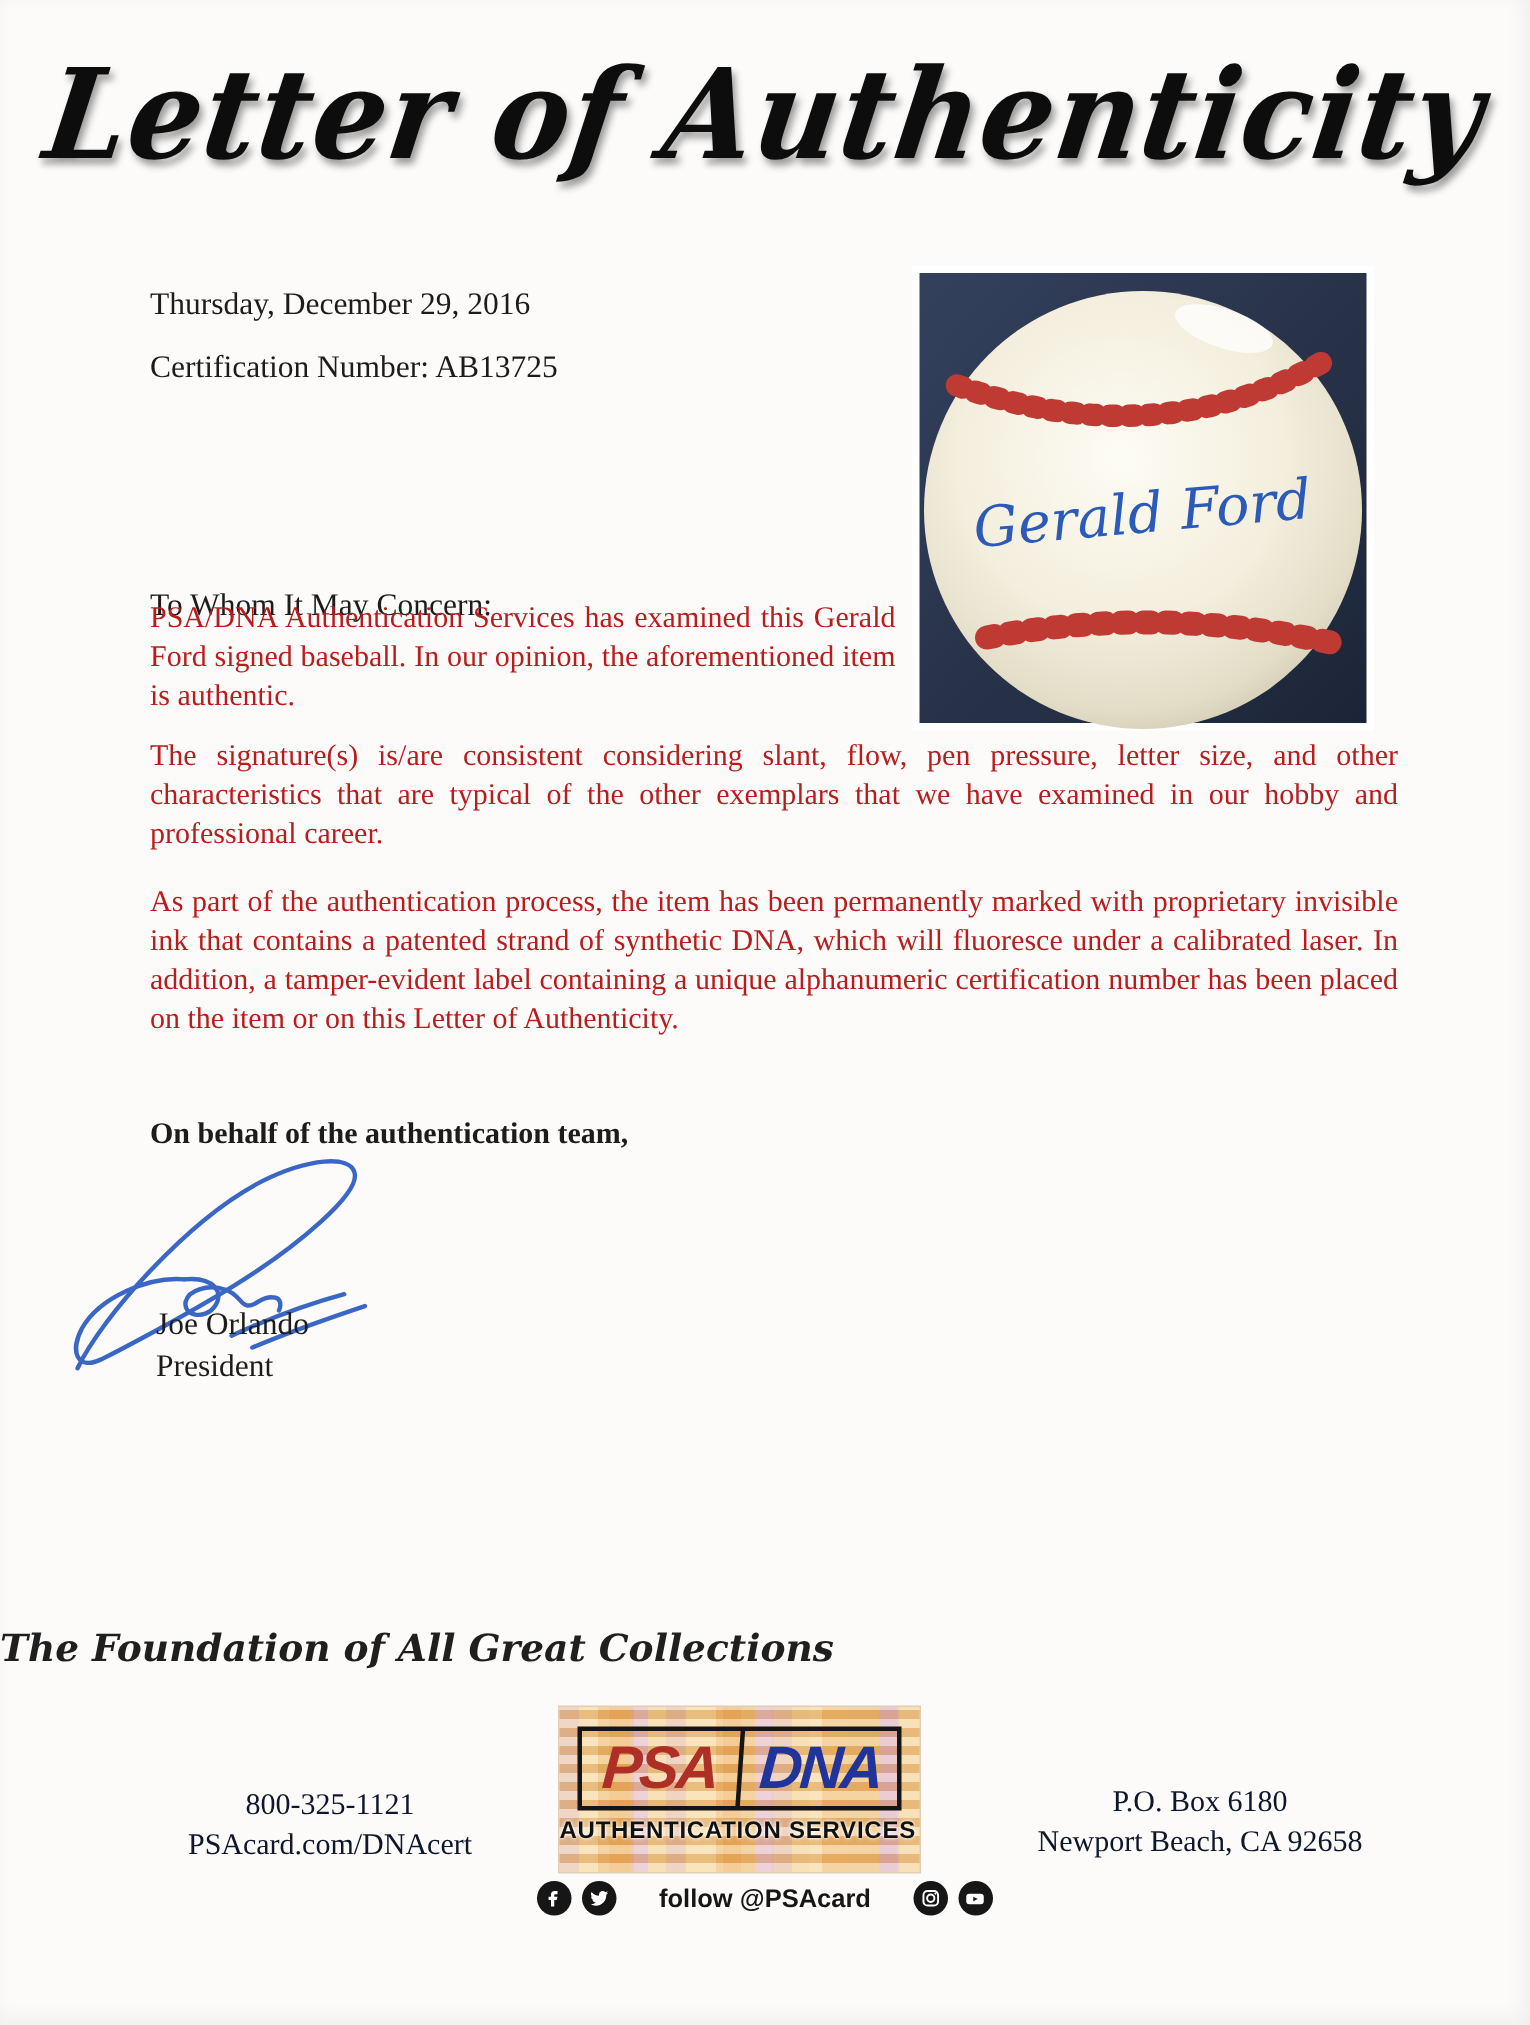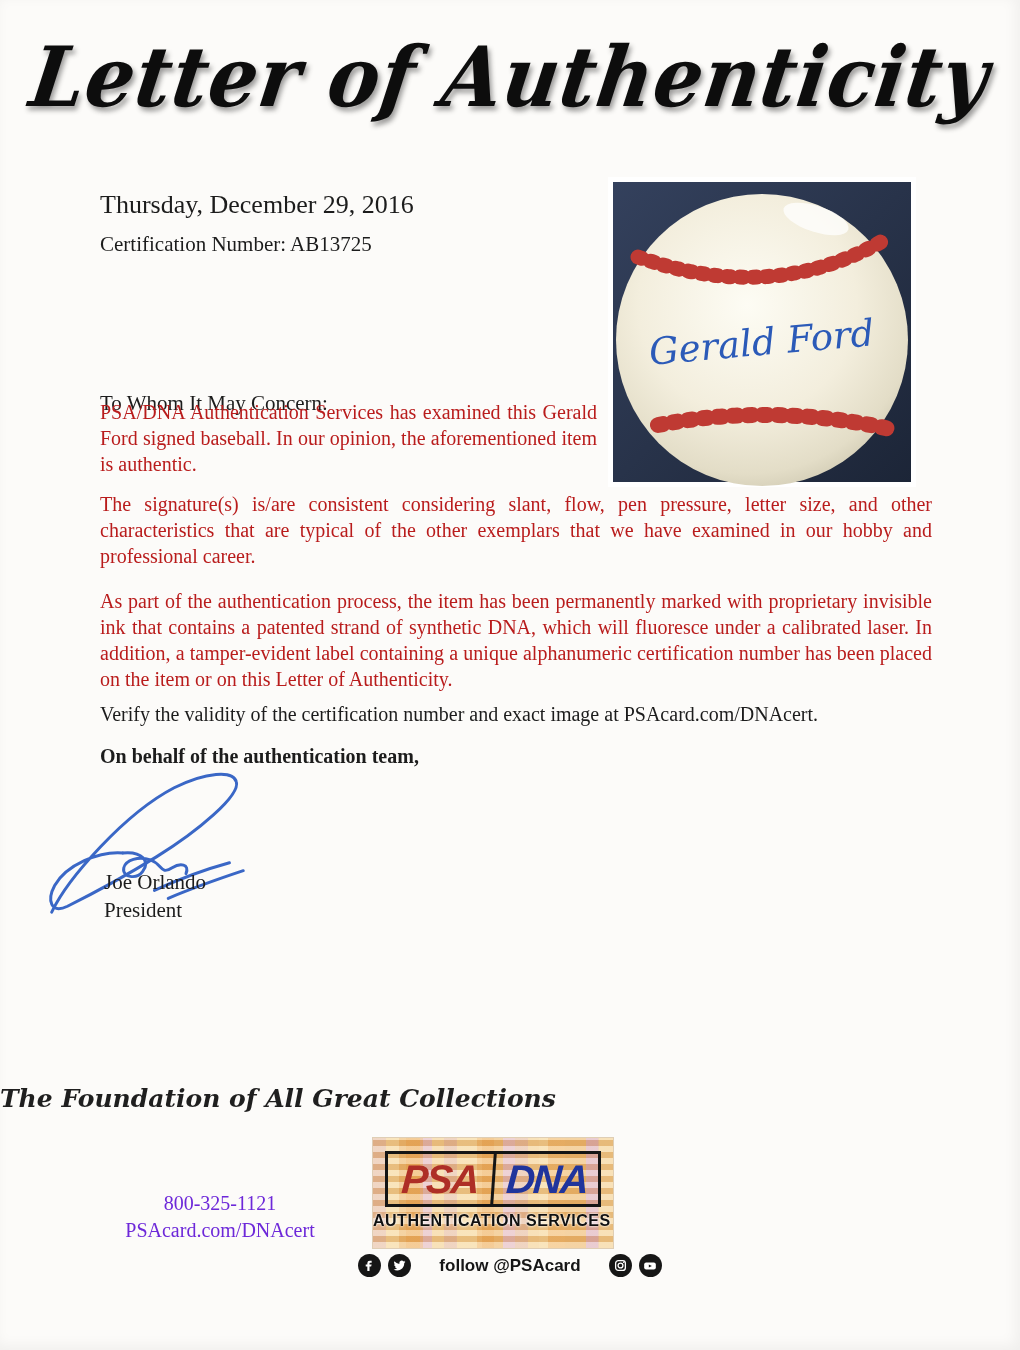--- a/index.html
+++ b/index.html
@@ -24,21 +24,21 @@
     font-style: italic;
     font-weight: bold;
     font-size: 77px;
     letter-spacing: 1px;
     color: #0d0d0d;
     transform: skewX(-8deg) scaleY(1.08);
     text-shadow: 3px 4px 5px rgba(40,40,40,0.45);
     white-space: nowrap;
   }
   
-  .meta-date   { position: absolute; left: 100px; top: 190px; font-size: 26px; }
+  .meta-date   { position: absolute; left: 100px; top: 190px; font-size: 21px; }
   .meta-cert   { position: absolute; left: 100px; top: 232px; font-size: 21px; }
   
   .photo {
     position: absolute;
     left: 608px; top: 177px;
     width: 308px; height: 310px;
   }
   .photo svg { display: block; width: 100%; height: 100%; }
   
   .salutation { position: absolute; left: 100px; top: 348px; font-size: 21px; margin-top: 43px; }
@@ -119,21 +119,21 @@
     font-weight: bold;
     font-size: 17px;
     color: #161616;
     margin: 0 21px;
   }
   .contact {
     position: absolute;
     font-size: 20px;
     text-align: center;
     line-height: 27px;
-    color: #6d28d9;
+    color: #0f172a;
   }
   .contact.left  { left: 95px;  top: 1190px; width: 250px; }
   .contact.right { left: 660px; top: 1188px; width: 280px; }
 </style>
 </head>
 <body>
 
 <div class="page">
 
   <div class="letter-title">Letter of Authenticity</div>
@@ -167,21 +167,20 @@
       <path d="M 50 248 Q 165 226 282 252" fill="none" stroke="#bf3a33" stroke-width="16" stroke-dasharray="5 10" stroke-linecap="round"></path>
 
       <text x="154" y="178" text-anchor="middle" font-family="DejaVu Serif, serif" font-style="italic" font-size="37" fill="#2b5ab8" transform="rotate(-5 154 170)">Gerald Ford</text>
     </svg>
   </div>
 
   <div class="salutation">To Whom It May Concern:</div>
   <div class="para para-1">PSA/DNA Authentication Services has examined this Gerald Ford signed baseball. In our opinion, the aforementioned item is authentic.</div>
   <div class="para para-3">As part of the authentication process, the item has been permanently marked with proprietary invisible ink that contains a patented strand of synthetic DNA, which will fluoresce under a calibrated laser. In addition, a tamper-evident label containing a unique alphanumeric certification number has been placed on the item or on this Letter of Authenticity.</div>
   <div class="para para-2">The signature(s) is/are consistent considering slant, flow, pen pressure, letter size, and other characteristics that are typical of the other exemplars that we have examined in our hobby and professional career.</div>
-  <div class="verify-line">Verify the validity of the certification number and exact image at PSAcard.com/DNAcert.</div>
   <div class="closing-line">On behalf of the authentication team,</div>
 
   <svg class="sig-scribble" viewBox="0 0 300 160">
     <g fill="none" stroke="#3a67c6" stroke-width="3" stroke-linecap="round">
       <path d="M14 146 C 30 112 88 46 138 20 C 170 4 198 2 201 14 C 205 28 162 64 120 90 C 86 111 42 134 30 140 C 13 148 9 134 17 119 C 29 98 62 84 86 86"></path>
       <path d="M86 86 C 106 84 114 95 106 105 C 100 113 85 111 87 101 C 89 93 102 89 114 93 C 126 97 124 109 136 101 C 144 96 154 97 150 107"></path>
       <path d="M118 124 C 142 113 172 102 194 96"></path>
       <path d="M132 132 C 158 121 190 110 208 104"></path>
     </g>
   </svg>
@@ -222,14 +221,18 @@
           <rect x="2" y="6" width="20" height="12" rx="3.5" fill="#ffffff"></rect>
           <path d="M10 9.4 15.2 12 10 14.6z" fill="#161616"></path>
         </svg>
     </span>
   </div>
 
   <div class="contact left">
     <div>800-325-1121</div>
     <div>PSAcard.com/DNAcert</div>
   </div>
+  <div class="contact right">
+    <div>P.O. Box 6180</div>
+    <div>Newport Beach, CA 92658</div>
+  </div>
 
 </div>
 
 </body></html>

